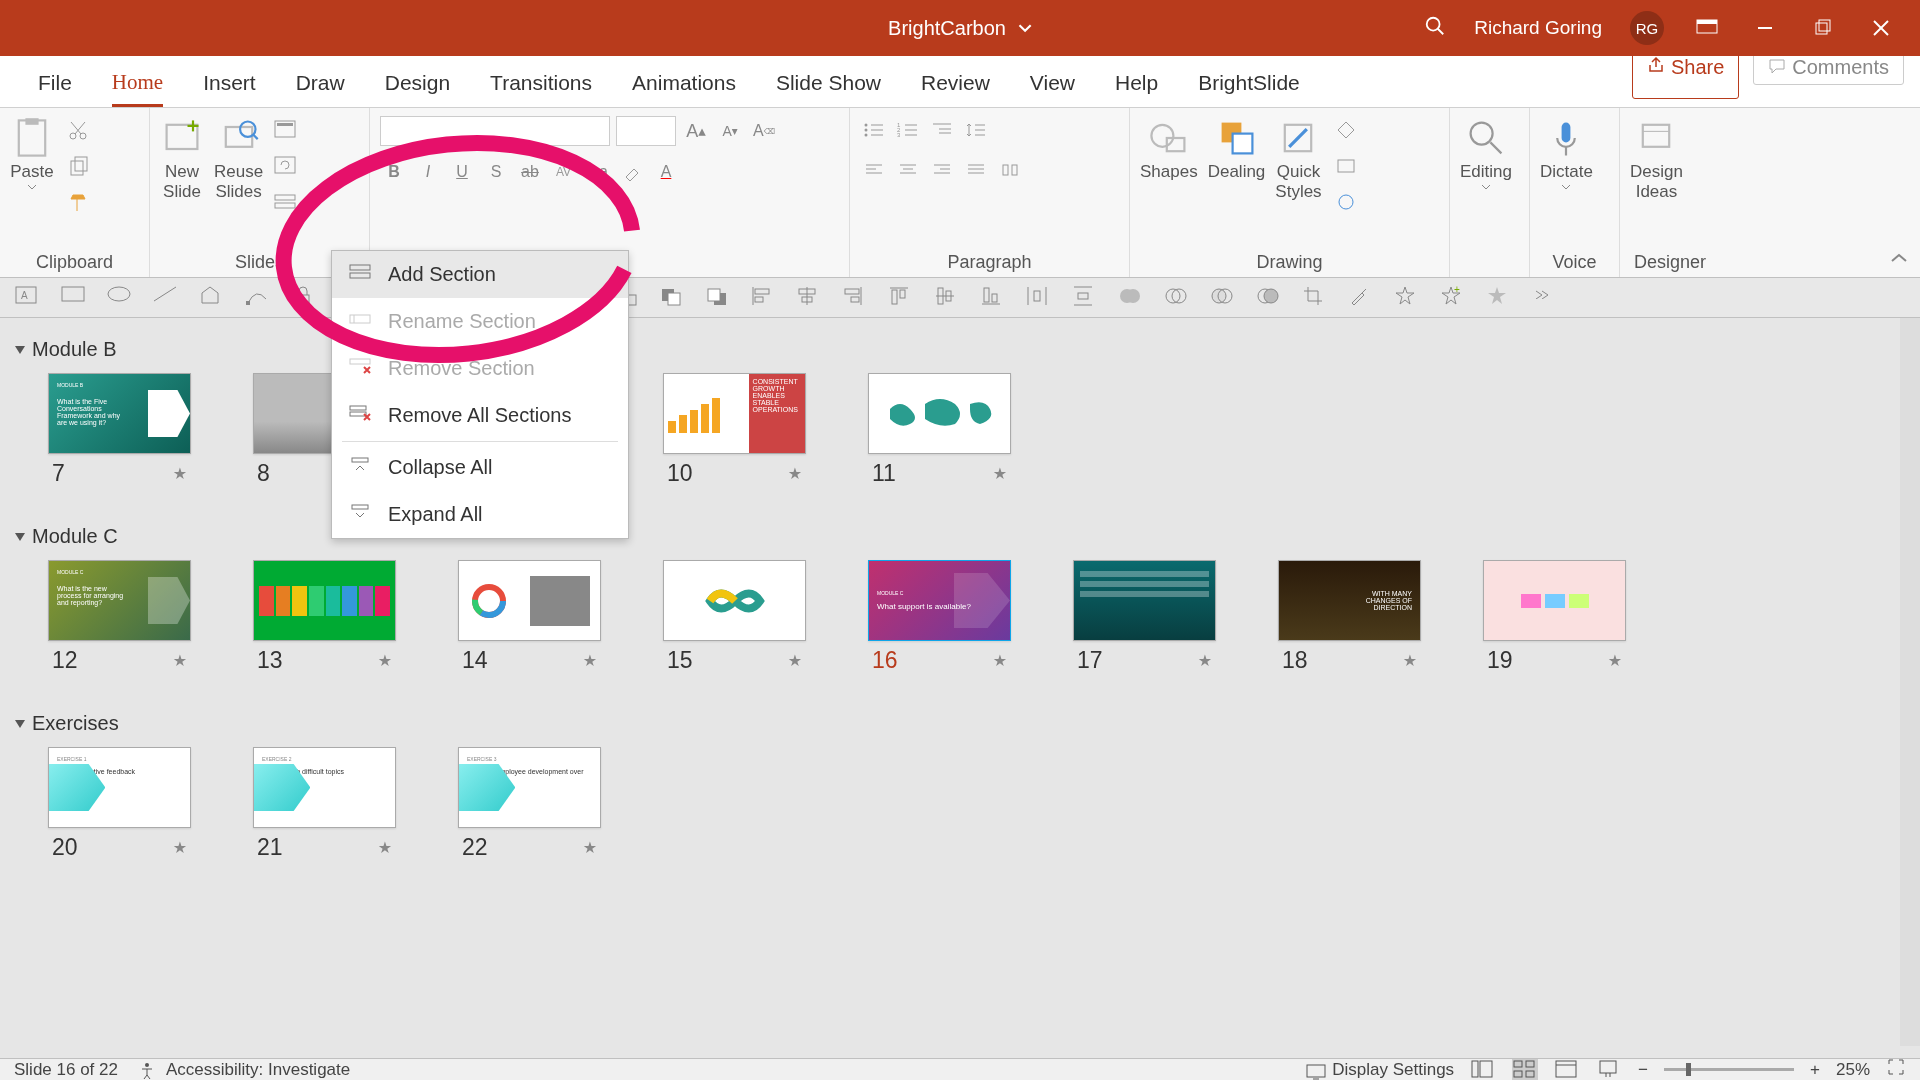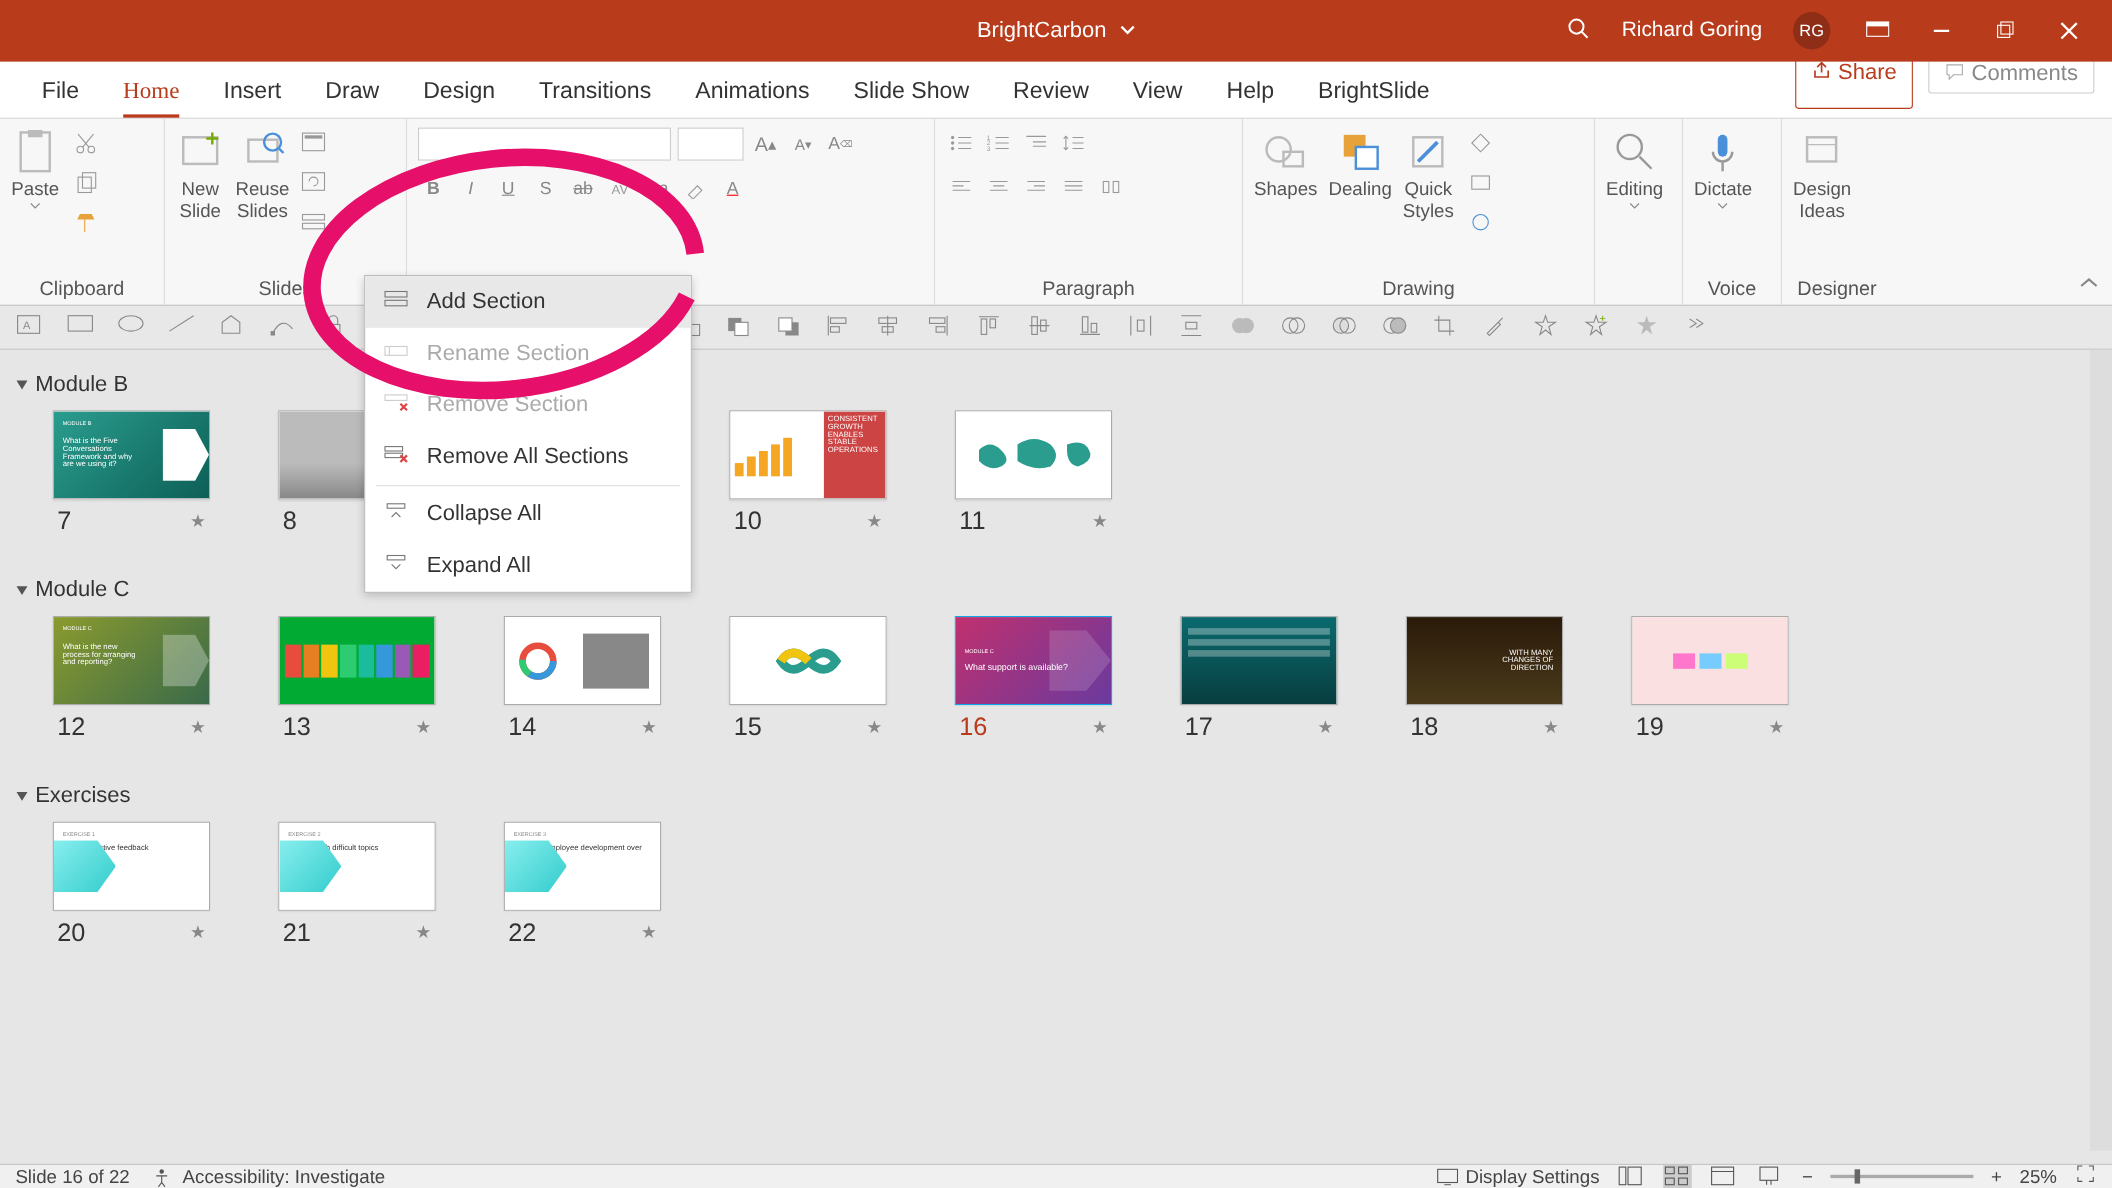--- a/index.html
+++ b/index.html
@@ -882,21 +882,21 @@
     <span>Slide 16 of 22</span>
     <span style="display:flex;align-items:center;gap:10px">
       <svg width="18" height="18">
           <circle cx="9" cy="4" r="2" fill="#555"></circle>
           <path d="M4 8 L14 8 M9 8 L9 14 M6 18 L9 14 L12 18" stroke="#555" fill="none"></path>
         </svg>
       <span>Accessibility: Investigate</span>
     </span>
   </div>
   <div class="status-right">
-    <span style="display:flex;align-items:center;gap:6px">
+    <span style="display:flex;align-items:flex-end;gap:6px">
       <svg width="20" height="16">
           <rect x="1" y="1" width="18" height="12" stroke="#555" fill="none"></rect>
           <line x1="7" y1="15" x2="13" y2="15" stroke="#555"></line>
         </svg>
       <span>Display Settings</span>
     </span>
     <span class="view-btn"><svg width="24" height="20">
           <rect x="2" y="2" width="6" height="16" stroke="#555" fill="none"></rect>
           <rect x="10" y="2" width="12" height="16" stroke="#555" fill="none"></rect>
         </svg></span>

